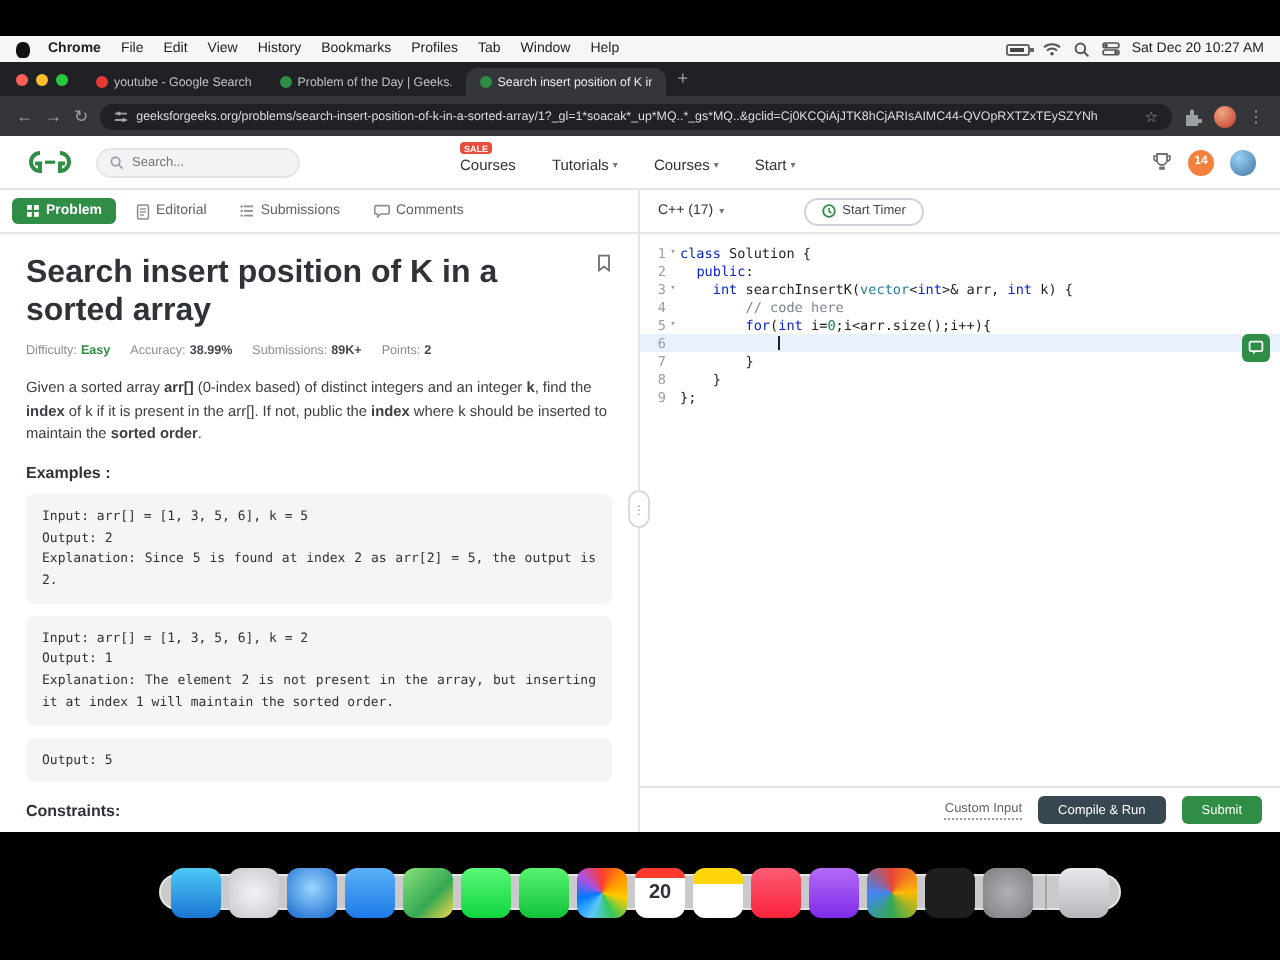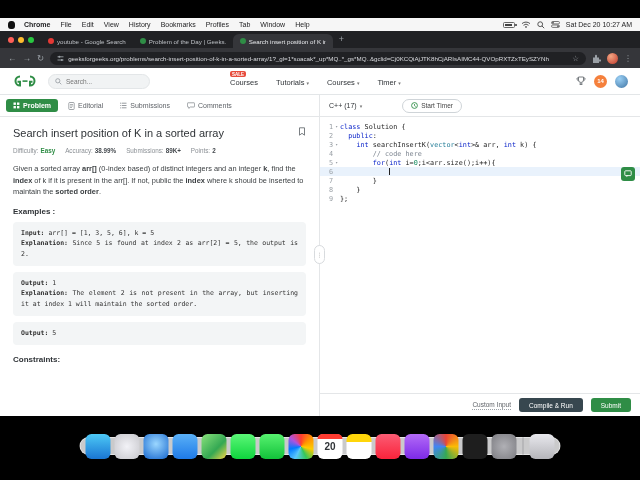--- a/index.html
+++ b/index.html
@@ -55,28 +55,28 @@
   .left-head{width:320px;display:flex;align-items:center;gap:3px;padding:0 6px;border-right:1px solid #e4e6e8;flex-shrink:0}
   .ptab{display:flex;align-items:center;gap:3px;padding:3px 7px;font-size:7px;color:#5f6368;border-radius:3px}
   .ptab.active{background:#2f8d46;color:#fff;font-weight:bold}
   .right-head{flex:1;display:flex;align-items:center;padding:0 9px;gap:6px}
   .lang{font-size:7px;color:#2f3337;display:flex;align-items:center;gap:3px}
   .timer{margin-left:34px;border:1px solid #cfd4d8;border-radius:10px;padding:2.5px 8px;font-size:6.5px;color:#444;display:flex;align-items:center;gap:3px;background:#fff}
 
   .panel-body{flex:1;display:flex;min-height:0;position:relative}
   .left-panel{width:320px;border-right:1px solid #e4e6e8;padding:10px 13px 0 13px;overflow:hidden;flex-shrink:0}
   .title-row{display:flex;align-items:flex-start;justify-content:space-between}
-  .p-title{font-size:11px;font-weight:normal;color:#2f3337;line-height:1.2;width:280px}
+  .p-title{font-size:16px;font-weight:bold;color:#2f3337;line-height:1.2;width:280px}
   .meta{display:flex;gap:10px;margin-top:7px;font-size:6.3px;color:#8a8f94;flex-wrap:nowrap;white-space:nowrap}
   .meta b{color:#44494e;font-weight:bold;margin-left:2px}
   .meta b.easy{color:#2f8d46}
   #statement{margin-top:9px;font-size:7.4px;color:#3c4043;line-height:1.55}
   .ex-head{margin-top:9px;font-size:8px;font-weight:bold;color:#2f3337}
   .example{margin-top:6px;background:#f3f5f6;border-radius:4px;padding:6px 8px;font-family:"DejaVu Sans Mono",monospace;font-size:6.5px;color:#333;line-height:1.65}
-  .example b{font-weight:bold}
+  .example b{font-weight:normal}
   .exp{text-align:justify}
   .cons-head{margin-top:10px;font-size:8px;font-weight:bold;color:#2f3337}
 
   .divider-handle{position:absolute;left:314px;top:128px;width:11px;height:19px;background:#fff;border:1px solid #d8dbde;border-radius:6px;display:flex;align-items:center;justify-content:center;font-size:6px;color:#999;z-index:5}
 
   .right-panel{flex:1;display:flex;flex-direction:column;min-width:0;position:relative}
   .code-area{flex:1;padding-top:5px;overflow:hidden}
   .cline{display:flex;align-items:center;height:9px;font-family:"DejaVu Sans Mono",monospace;font-size:6.8px;white-space:pre}
   .cline.cur{background:#e9f2fc}
   .gut{width:13px;text-align:right;color:#9aa0a6;flex-shrink:0}
@@ -226,21 +226,21 @@
           </span>
           <span class="navitem">
             <span>Tutorials</span>
               <span class="caret">▾</span>
           </span>
           <span class="navitem">
             <span>Courses</span>
               <span class="caret">▾</span>
           </span>
           <span class="navitem">
-            <span>Timer</span>
+            <span>Start</span>
               <span class="caret">▾</span>
           </span>
         </div>
         <div class="gfg-icons">
           <span>
             <svg width="10" height="10" viewBox="0 0 10 10">
                 <path d="M2.5 1h5v3a2.5 2.5 0 0 1-5 0z" stroke="#6b7075" stroke-width="0.9" fill="none"></path>
                 <path d="M2.5 2H1v1a1.6 1.6 0 0 0 1.6 1.6M7.5 2H9v1a1.6 1.6 0 0 1-1.6 1.6" stroke="#6b7075" stroke-width="0.8" fill="none"></path>
                 <rect x="3.6" y="7.3" width="2.8" height="1.6" fill="#6b7075"></rect>
               </svg>
@@ -328,23 +328,25 @@
             <span><span>Difficulty:</span><b class="easy">Easy</b></span>
             <span><span>Accuracy:</span><b>38.99%</b></span>
             <span><span>Submissions:</span><b>89K+</b></span>
             <span><span>Points:</span><b>2</b></span>
           </div>
           <div id="statement"><span>Given a sorted array </span><b>arr[]</b><span> (0-index based) of distinct integers and an integer </span><b>k</b><span>, find the </span><b>index</b><span> of k if it is present in the arr[]. If not, public the </span><b>index</b><span> where k should be inserted to maintain the </span><b>sorted order</b><span>.</span></div>
           <div class="ex-head">Examples :</div>
 
           <div class="example">
             <div><b>Input:</b> <span>arr[] = [1, 3, 5, 6], k = 5</span></div>
+            <div><b>Output:</b> <span>2</span></div>
             <div class="exp"><b>Explanation:</b> <span>Since 5 is found at index 2 as arr[2] = 5, the output is 2.</span></div>
           </div>
           <div class="example">
+            <div><b>Input:</b> <span>arr[] = [1, 3, 5, 6], k = 2</span></div>
             <div><b>Output:</b> <span>1</span></div>
             <div class="exp"><b>Explanation:</b> <span>The element 2 is not present in the array, but inserting it at index 1 will maintain the sorted order.</span></div>
           </div>
           <div class="example">
             <div><b>Output:</b> <span>5</span></div>
           </div>
 
           <div class="cons-head">Constraints:</div>
 
         </div>

